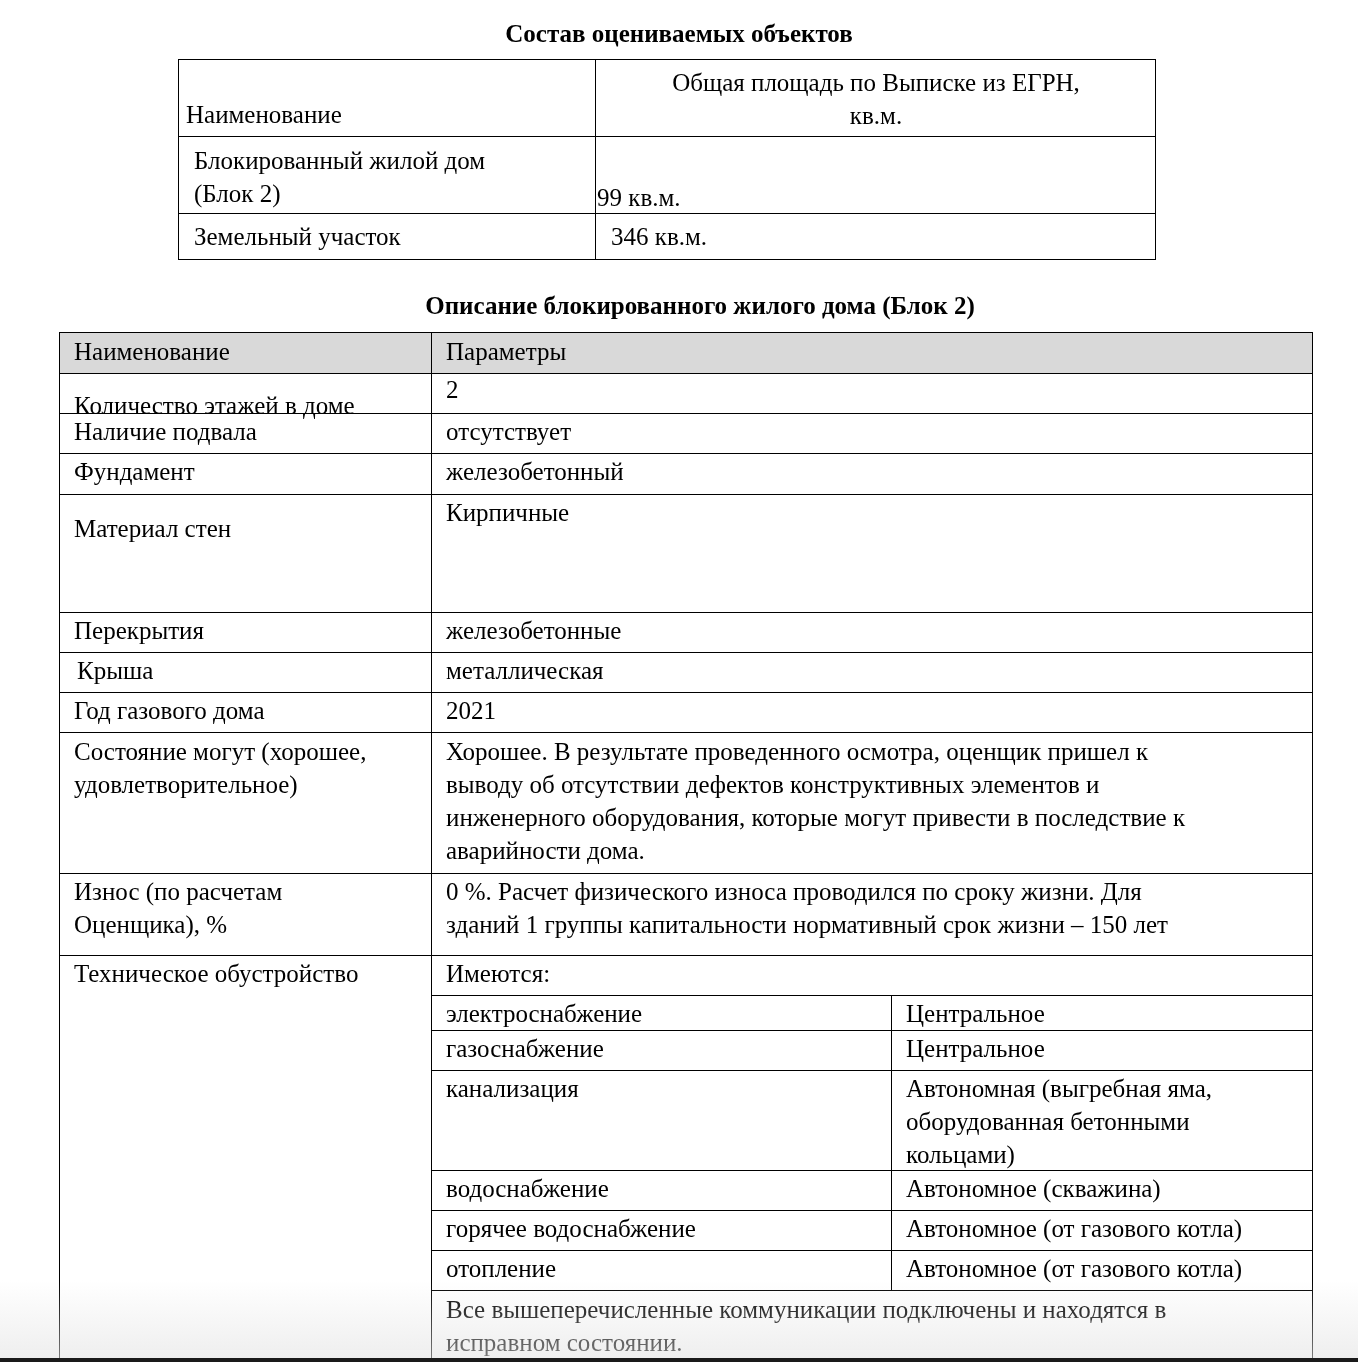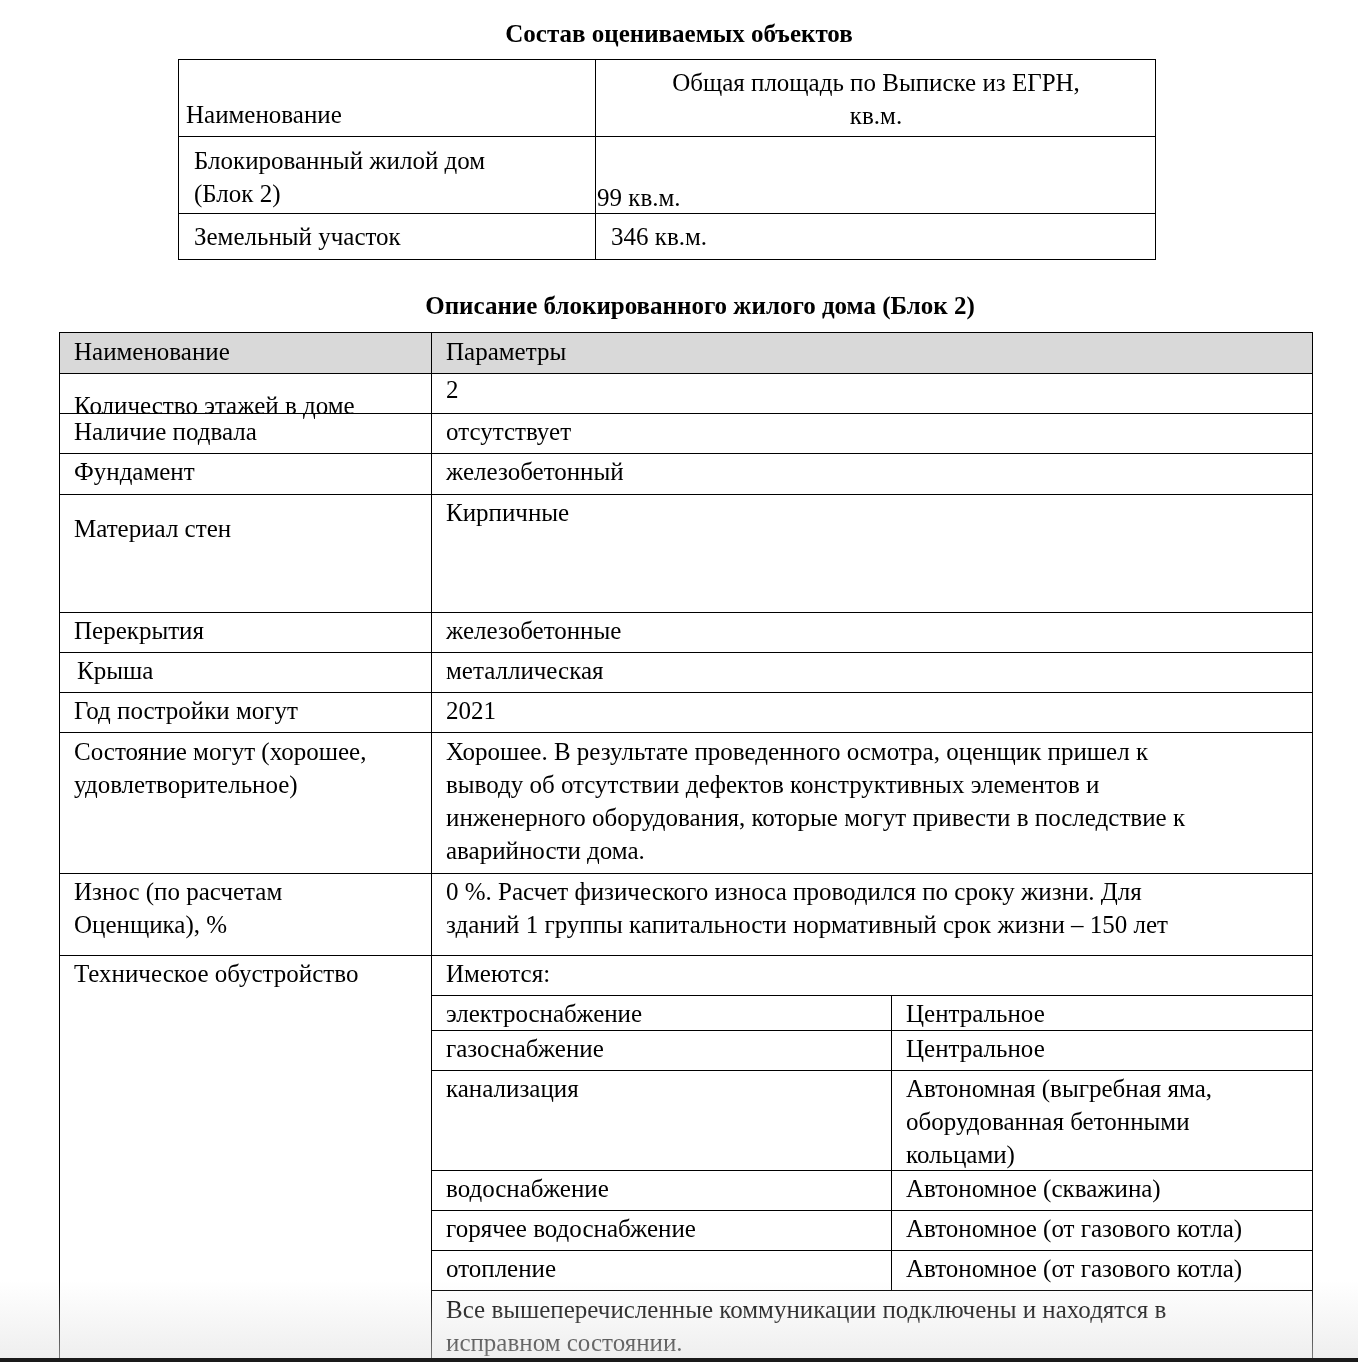--- a/index.html
+++ b/index.html
@@ -96,21 +96,21 @@
 
   <div class="cell" style="left:74px; top:496px;margin-top:16px;">Материал стен</div>
   <div class="cell" style="left:446px; top:496px;">Кирпичные</div>
 
   <div class="cell" style="left:74px; top:614px;">Перекрытия</div>
   <div class="cell" style="left:446px; top:614px;">железобетонные</div>
 
   <div class="cell" style="left:77px; top:654px;">Крыша</div>
   <div class="cell" style="left:446px; top:654px;">металлическая</div>
 
-  <div class="cell" style="left:74px; top:694px;">Год постройки могут</div>
+  <div class="cell" style="left:74px; top:694px;">Год газового дома</div>
   <div class="cell" style="left:446px; top:694px;">2021</div>
 
   <div class="cell" style="left:74px; top:735px;">Состояние могут (хорошее,
 удовлетворительное)</div>
   <div class="cell" style="left:446px; top:735px;">Хорошее. В результате проведенного осмотра, оценщик пришел к
 выводу об отсутствии дефектов конструктивных элементов и
 инженерного оборудования, которые могут привести в последствие к
 аварийности дома.</div>
 
   <div class="cell" style="left:74px; top:875px;">Износ (по расчетам

